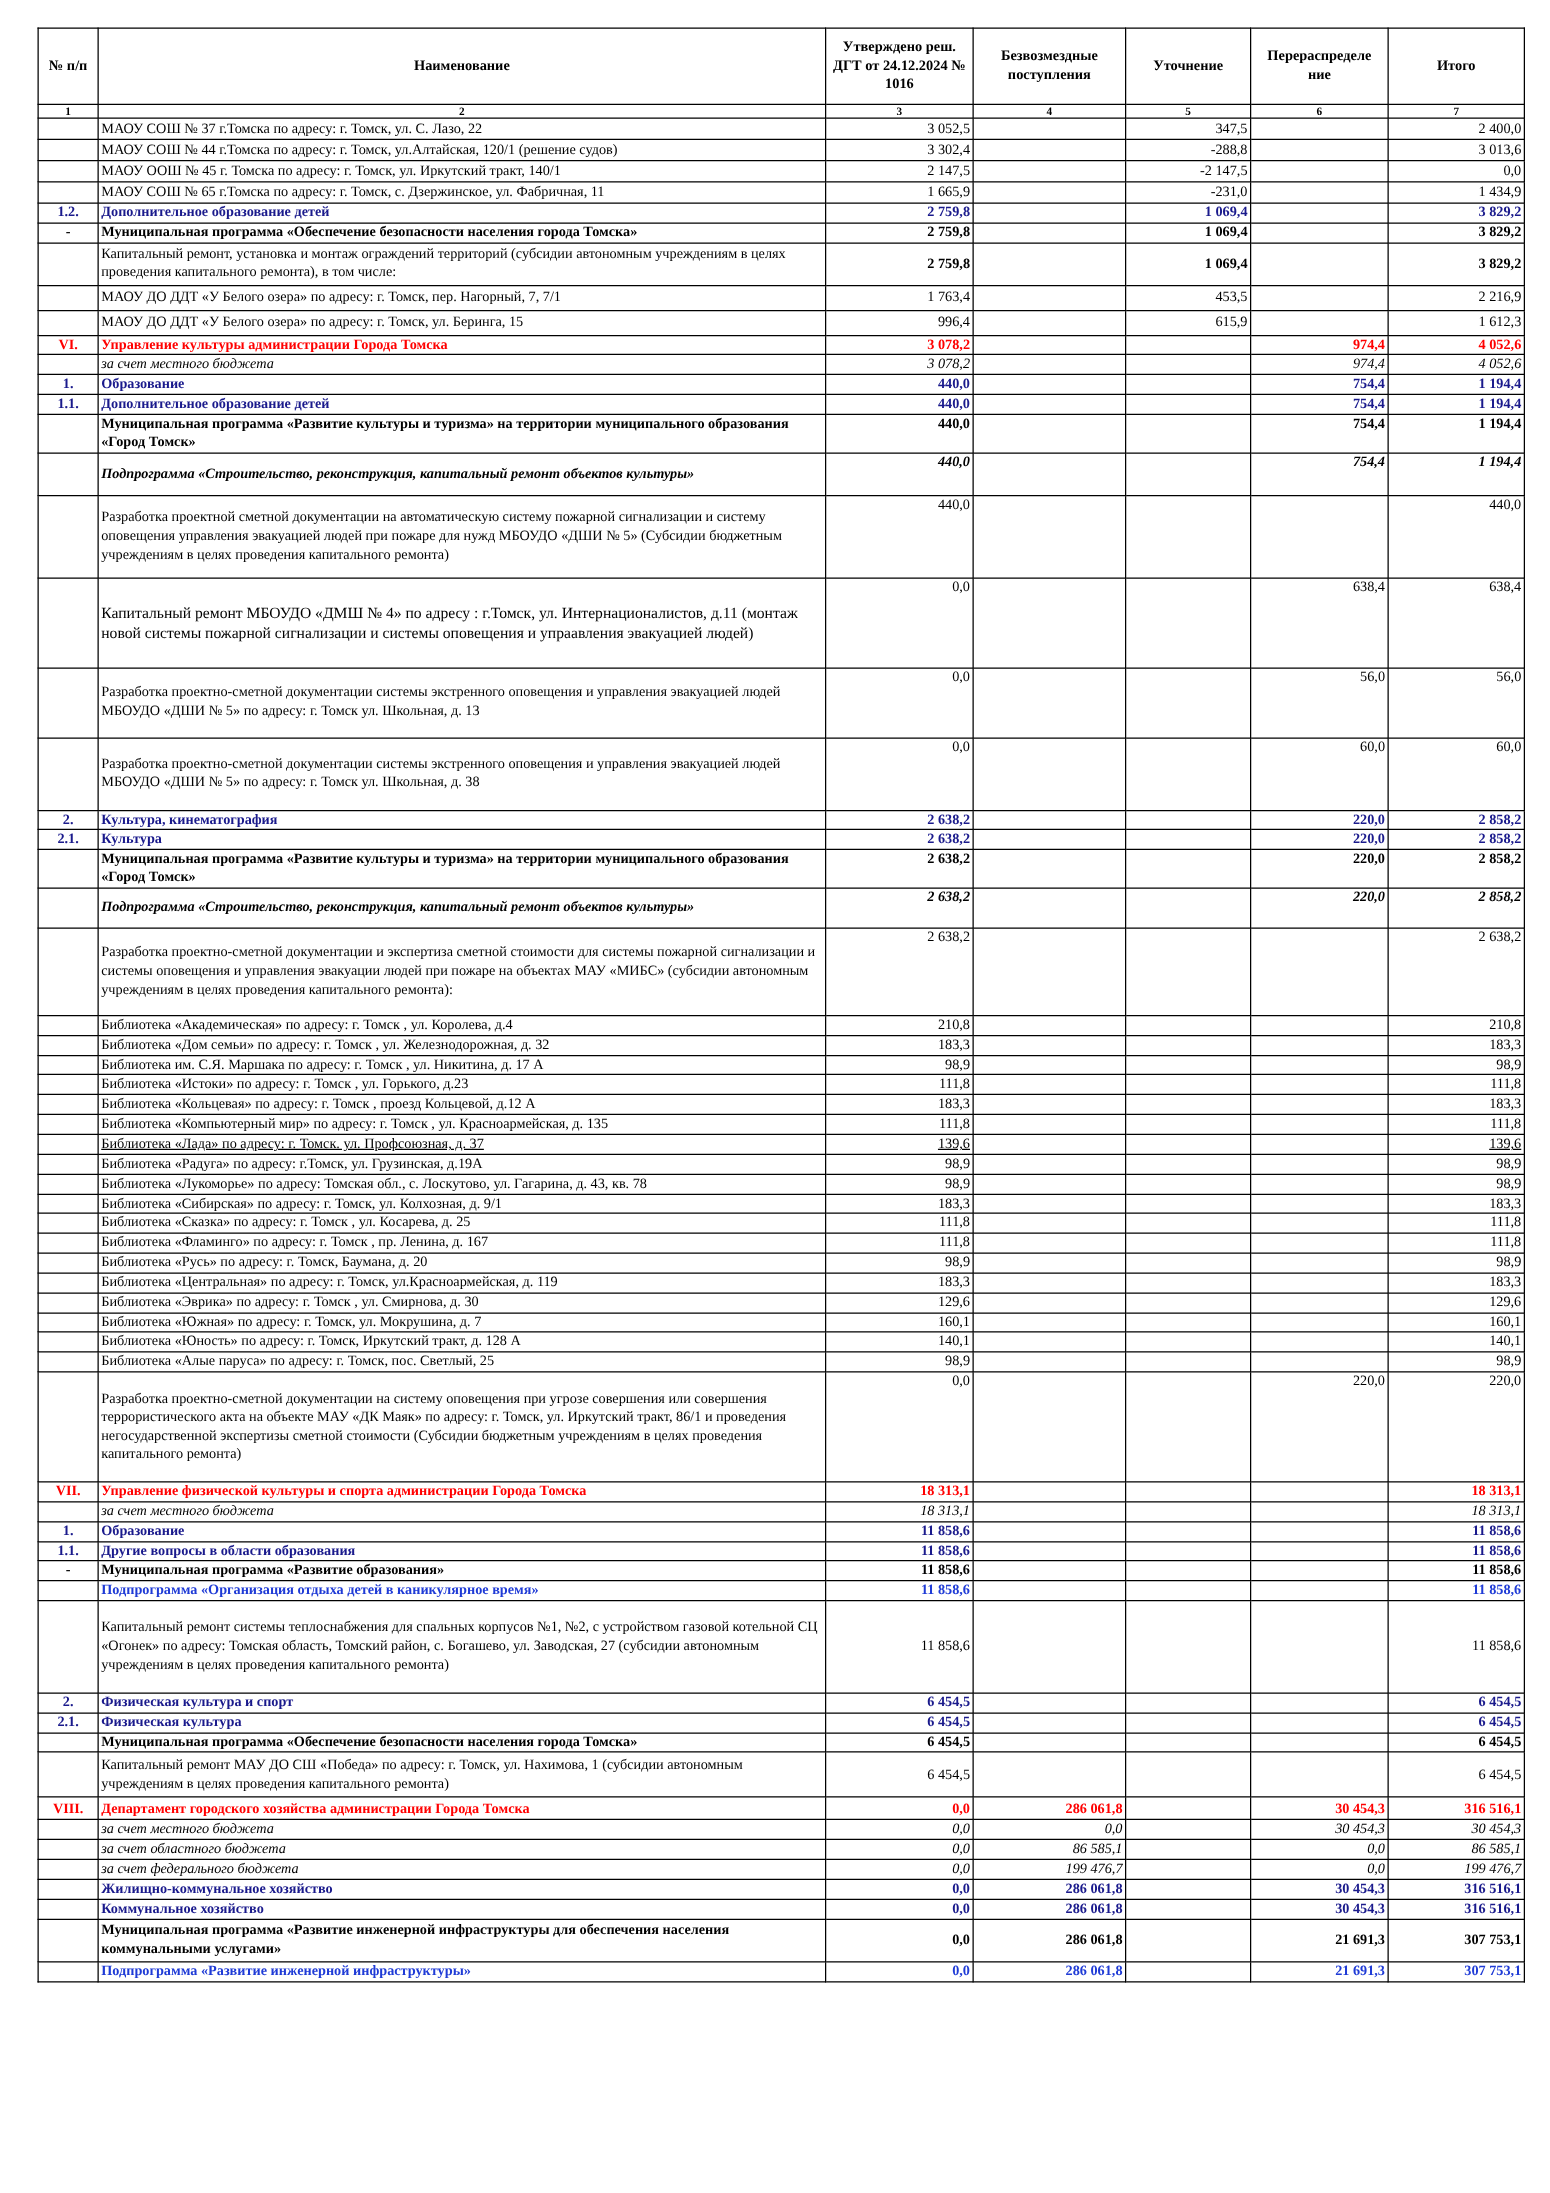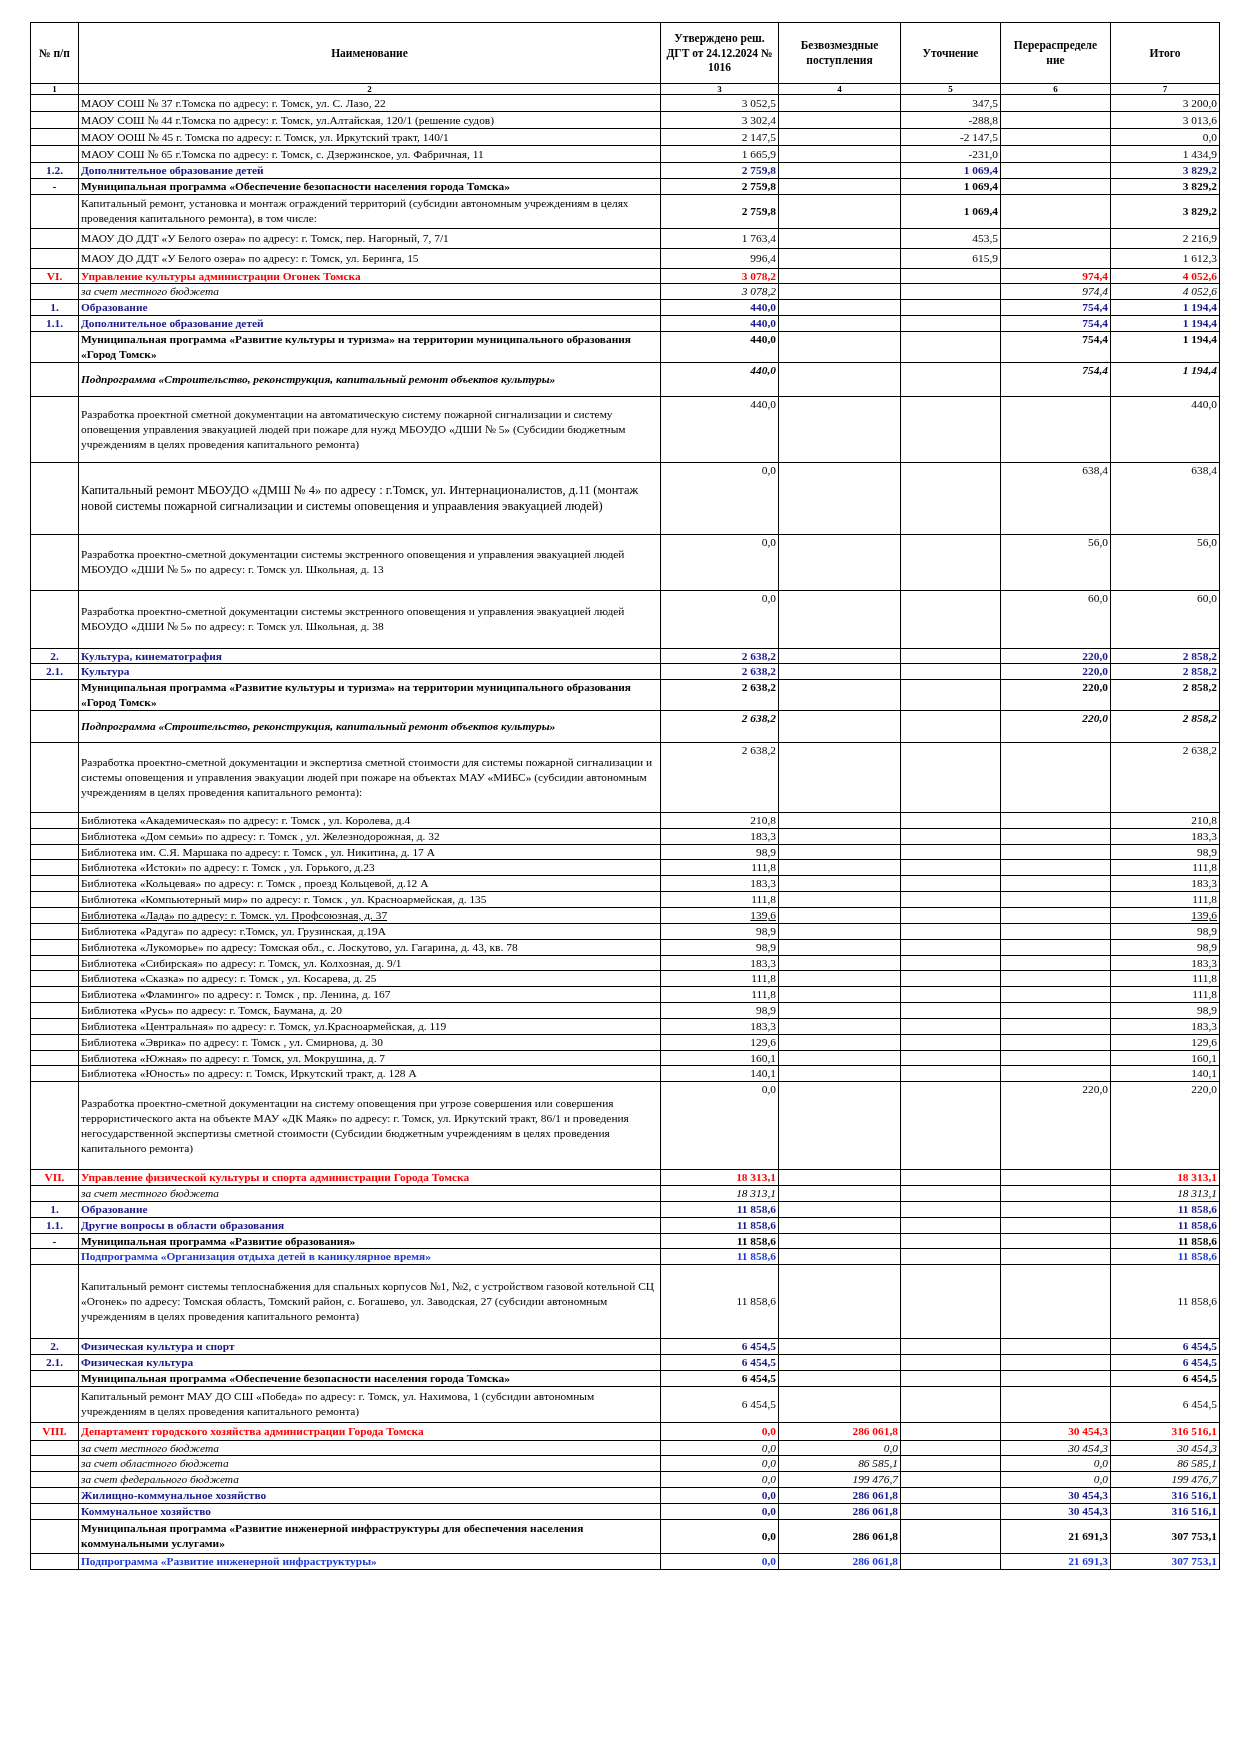--- a/index.html
+++ b/index.html
@@ -56,21 +56,21 @@
       </tr>
     </thead>
     <tbody id="tbody">
         <tr class="r-plain" style="height: 17px;">
           <td class="no"></td>
           <td class="name">МАОУ СОШ № 37 г.Томска по адресу: г. Томск, ул. С. Лазо, 22</td>
           <td class="num">3 052,5</td>
           <td class="num"></td>
           <td class="num">347,5</td>
           <td class="num"></td>
-          <td class="num">3 200,0</td>
+          <td class="num">2 400,0</td>
         </tr>
         <tr class="r-plain" style="height: 17px;">
           <td class="no"></td>
           <td class="name">МАОУ СОШ № 44 г.Томска по адресу: г. Томск, ул.Алтайская, 120/1 (решение судов)</td>
           <td class="num">3 302,4</td>
           <td class="num"></td>
           <td class="num">-288,8</td>
           <td class="num"></td>
           <td class="num">3 013,6</td>
         </tr>
@@ -132,21 +132,21 @@
           <td class="no"></td>
           <td class="name">МАОУ ДО ДДТ «У Белого озера» по адресу: г. Томск, ул. Беринга, 15</td>
           <td class="num">996,4</td>
           <td class="num"></td>
           <td class="num">615,9</td>
           <td class="num"></td>
           <td class="num">1 612,3</td>
         </tr>
         <tr class="r-red" style="height: 14px;">
           <td class="no">VI.</td>
-          <td class="name">Управление культуры администрации Огонек Томска</td>
+          <td class="name">Управление культуры администрации Города Томска</td>
           <td class="num">3 078,2</td>
           <td class="num"></td>
           <td class="num"></td>
           <td class="num">974,4</td>
           <td class="num">4 052,6</td>
         </tr>
         <tr class="r-italic" style="height: 14px;">
           <td class="no"></td>
           <td class="name">за счет местного бюджета</td>
           <td class="num">3 078,2</td>
@@ -417,20 +417,29 @@
           <td class="num">160,1</td>
         </tr>
         <tr class="r-plain" style="height: 14px;">
           <td class="no"></td>
           <td class="name">Библиотека «Юность» по адресу: г. Томск, Иркутский тракт, д. 128 А</td>
           <td class="num">140,1</td>
           <td class="num"></td>
           <td class="num"></td>
           <td class="num"></td>
           <td class="num">140,1</td>
+        </tr>
+        <tr class="r-plain" style="height: 14px;">
+          <td class="no"></td>
+          <td class="name">Библиотека «Алые паруса» по адресу: г. Томск, пос. Светлый, 25</td>
+          <td class="num">98,9</td>
+          <td class="num"></td>
+          <td class="num"></td>
+          <td class="num"></td>
+          <td class="num">98,9</td>
         </tr>
         <tr class="r-plain" style="height: 88px;">
           <td class="no"></td>
           <td class="name" style="vertical-align: middle;">Разработка проектно-сметной документации на систему оповещения при угрозе совершения или совершения террористического акта на объекте МАУ «ДК Маяк» по адресу: г. Томск, ул. Иркутский тракт, 86/1 и проведения негосударственной экспертизы сметной стоимости  (Субсидии бюджетным учреждениям в целях проведения капитального ремонта)</td>
           <td class="num top">0,0</td>
           <td class="num top"></td>
           <td class="num top"></td>
           <td class="num top">220,0</td>
           <td class="num top">220,0</td>
         </tr>

